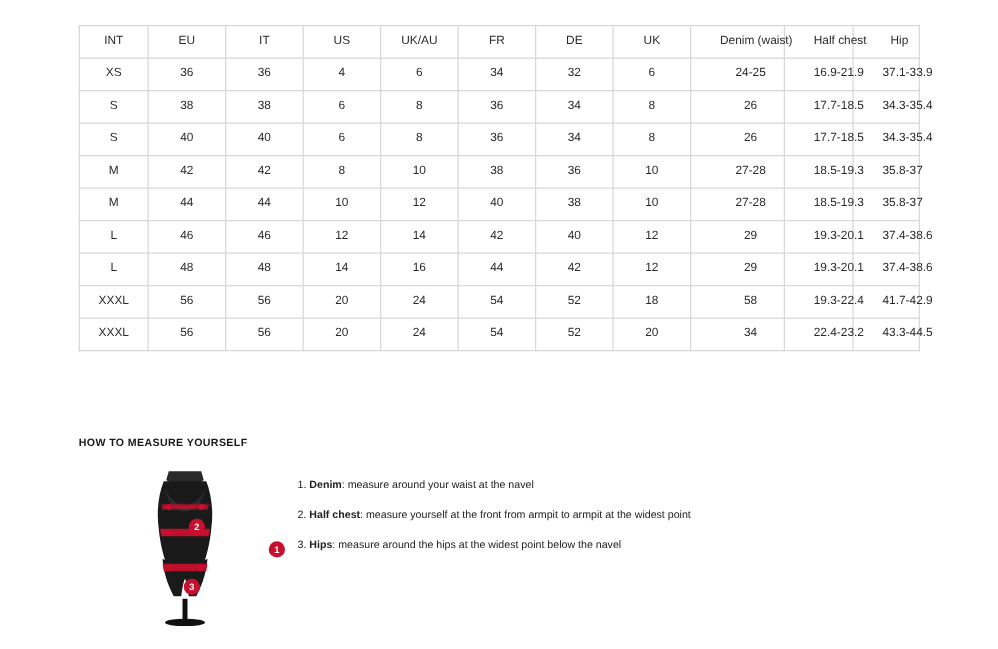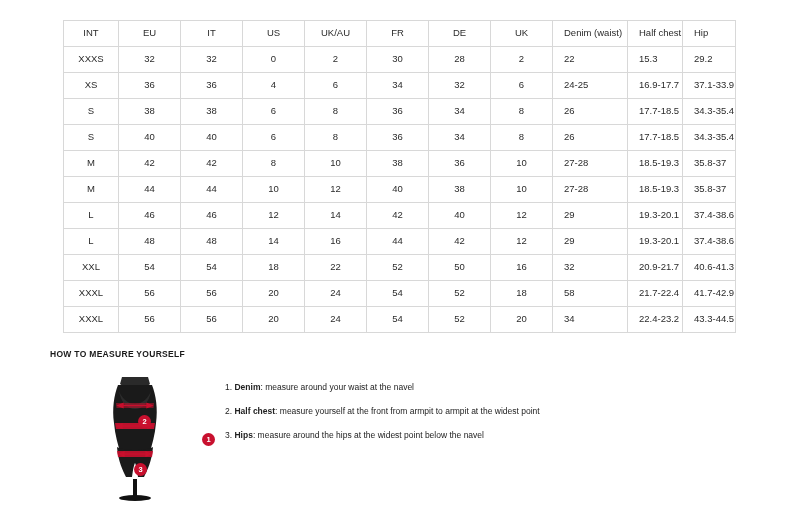--- a/index.html
+++ b/index.html
@@ -56,28 +56,28 @@
   table.size-table col.c3 { width: 62px; }
   table.size-table col.c4 { width: 62px; }
   table.size-table col.c5 { width: 62px; }
   table.size-table col.c6 { width: 62px; }
   table.size-table col.c7 { width: 62px; }
   table.size-table col.c8 { width: 75px; }
   table.size-table col.c9 { width: 55px; }
   table.size-table col.c10 { width: 53px; }
   table.size-table td.left-al,
   table.size-table th.left-al {
-    text-align: left;
-    padding-left: 11px;
+    text-align: center;
+    padding-left: 23px;
   }
 
   
   .howto {
     position: absolute;
-    left: 50px;
+    left: 63px;
     top: 349px;
     width: 672px;
   }
   .howto-title {
     font-size: 8.5px;
     font-weight: bold;
     letter-spacing: 0.3px;
     color: #1a1a1a;
     margin-bottom: 10px;
   }
@@ -158,46 +158,33 @@
           <th>FR</th>
           <th>DE</th>
           <th>UK</th>
           <th class="left-al">Denim (waist)</th>
           <th class="left-al">Half chest</th>
           <th class="left-al">Hip</th>
         </tr>
       </thead>
       <tbody>
 
-        <tr>
-          <td>XXXS</td>
-          <td>32</td>
-          <td>32</td>
-          <td>0</td>
-          <td>2</td>
-          <td>30</td>
-          <td>28</td>
-          <td>2</td>
-          <td class="left-al">22</td>
-          <td class="left-al">15.3</td>
-          <td class="left-al">29.2</td>
-        </tr>
 
 
         <tr>
           <td>XS</td>
           <td>36</td>
           <td>36</td>
           <td>4</td>
           <td>6</td>
           <td>34</td>
           <td>32</td>
           <td>6</td>
           <td class="left-al">24-25</td>
-          <td class="left-al">16.9-17.7</td>
+          <td class="left-al">16.9-21.9</td>
           <td class="left-al">37.1-33.9</td>
         </tr>
 
         <tr>
           <td>S</td>
           <td>38</td>
           <td>38</td>
           <td>6</td>
           <td>8</td>
           <td>36</td>
@@ -272,45 +259,32 @@
           <td>16</td>
           <td>44</td>
           <td>42</td>
           <td>12</td>
           <td class="left-al">29</td>
           <td class="left-al">19.3-20.1</td>
           <td class="left-al">37.4-38.6</td>
         </tr>
 
 
-        <tr>
-          <td>XXL</td>
-          <td>54</td>
-          <td>54</td>
-          <td>18</td>
-          <td>22</td>
-          <td>52</td>
-          <td>50</td>
-          <td>16</td>
-          <td class="left-al">32</td>
-          <td class="left-al">20.9-21.7</td>
-          <td class="left-al">40.6-41.3</td>
-        </tr>
 
         <tr>
           <td>XXXL</td>
           <td>56</td>
           <td>56</td>
           <td>20</td>
           <td>24</td>
           <td>54</td>
           <td>52</td>
           <td>18</td>
           <td class="left-al">58</td>
-          <td class="left-al">21.7-22.4</td>
+          <td class="left-al">19.3-22.4</td>
           <td class="left-al">41.7-42.9</td>
         </tr>
 
         <tr>
           <td>XXXL</td>
           <td>56</td>
           <td>56</td>
           <td>20</td>
           <td>24</td>
           <td>54</td>

